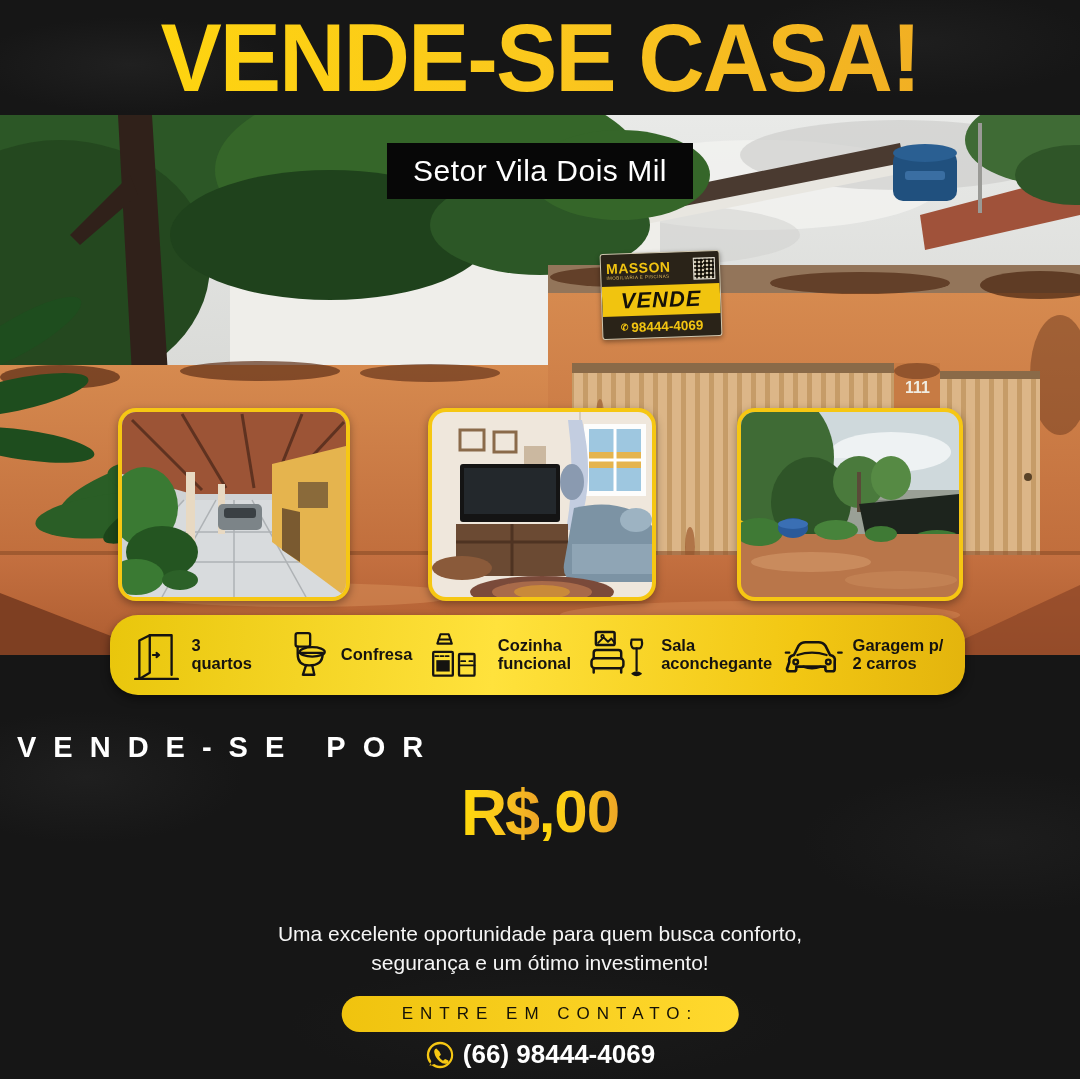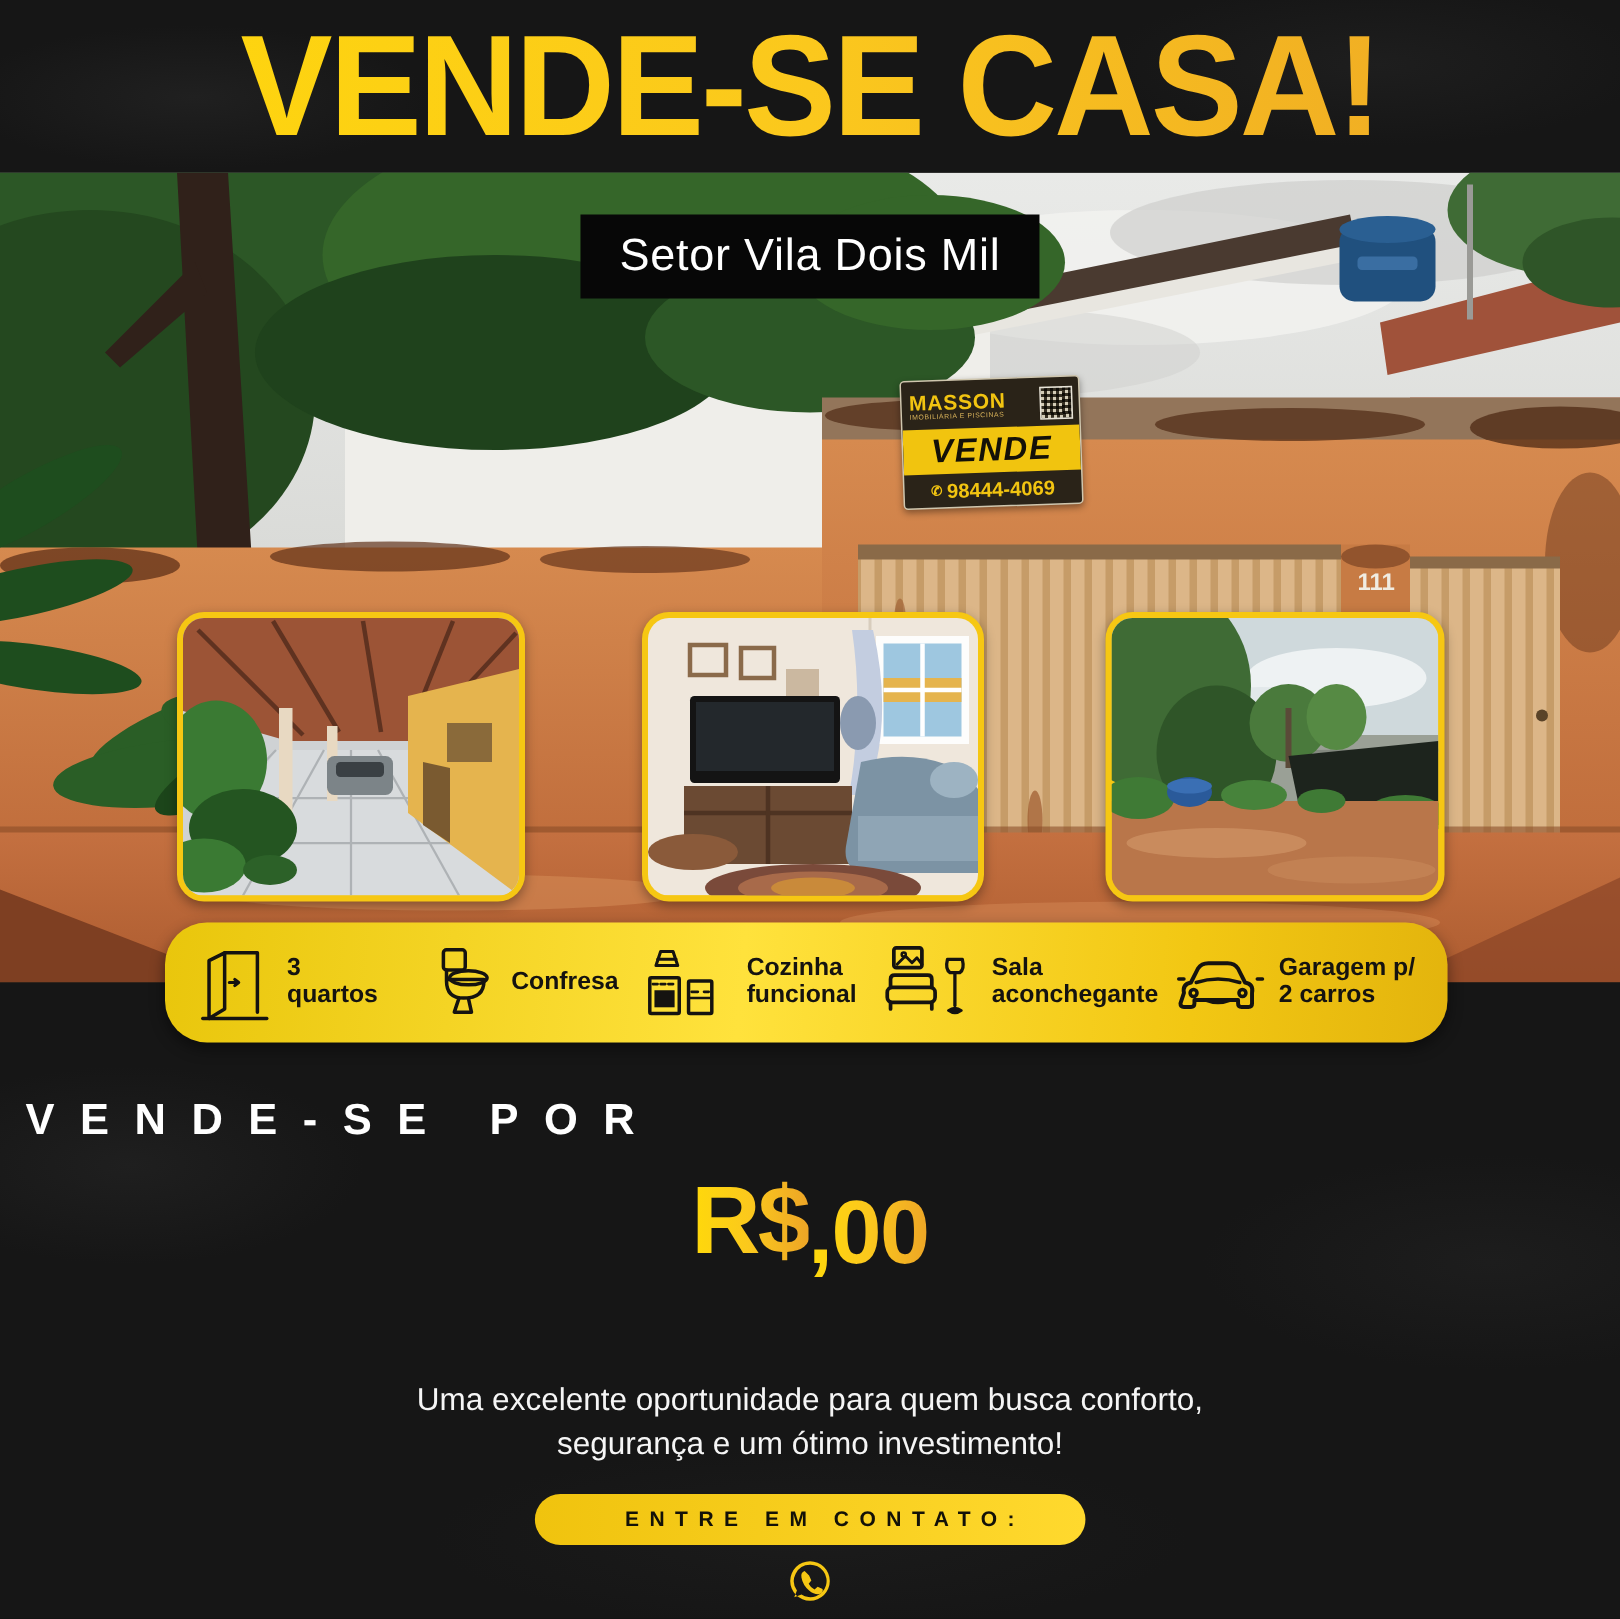--- a/index.html
+++ b/index.html
@@ -73,31 +73,31 @@
   .feature-label{font-size:16.5px;font-weight:800;color:#151310;line-height:1.08;}
   .w74{max-width:74px;} .w104{max-width:104px;} .w92{max-width:92px;}
 
   
   .sell-lead{top:731px;left:0;width:1080px;text-align:left;color:#fff;
     font-size:29px;font-weight:600;letter-spacing:17px;text-indent:17px;}
   .price-row{top:762px;left:0;width:1080px;display:flex;align-items:flex-start;
     justify-content:center;}
   .price-currency{font-size:64px;font-weight:800;margin-top:14px;letter-spacing:-2px;}
   .price-amount{font-size:152px;font-weight:800;letter-spacing:-5px;line-height:1;}
-  .price-cents{font-size:60px;font-weight:800;margin-top:25px;letter-spacing:-1px;}
+  .price-cents{font-size:60px;font-weight:800;margin-top:15px;letter-spacing:-1px;}
 
   
   .description{top:920px;left:0;width:1080px;text-align:center;color:#f5f5f5;
     font-size:21px;font-weight:500;line-height:1.37;}
 
   
   .cta-pill{top:996px;left:50%;transform:translateX(-50%);
     background:linear-gradient(90deg,#f0c30e,#ffd92e);
     border-radius:20px;padding:8px 40px;white-space:nowrap;}
-  .cta-label{color:#131108;font-weight:700;font-size:14px;letter-spacing:7px;margin-left:20px;}
+  .cta-label{color:#131108;font-weight:400;font-size:17px;letter-spacing:7px;margin-left:20px;}
 
   
   .contact-row{top:1039px;left:0;width:1080px;display:flex;align-items:center;
     justify-content:center;gap:12px;color:#fff;font-weight:800;font-size:26px;}
   .contact-row svg{display:block;}
   .contact-item{display:flex;align-items:center;gap:8px;}
 </style>
 </head>
 <body>
 
@@ -420,16 +420,17 @@
   <div class="abs cta-pill">
     <span class="cta-label">ENTRE EM CONTATO:</span>
   </div>
 
   <div class="abs contact-row">
     <span class="contact-item">
       <svg width="30" height="30" viewBox="0 0 100 100">
         <path d="M50 6 a44 44 0 1 0 0 88 a44 44 0 0 0 0 -88 z M50 14 a36 36 0 1 1 -19 66 l-16 6 l6 -15 a36 36 0 0 1 29 -57 z" fill="#f6c713" fill-rule="evenodd"></path>
         <path d="M38 28 q-9 3 -7 14 q3 17 17 29 q12 10 23 8 q9 -2 7 -11 l-11 -5 l-7 6 q-9 -5 -13 -13 l6 -7 l-5 -11 z" fill="#f6c713"></path>
       </svg>
+      <span>(66) 98444-4069</span>
     </span>
   </div>
 
 </div>
 
 </body></html>

